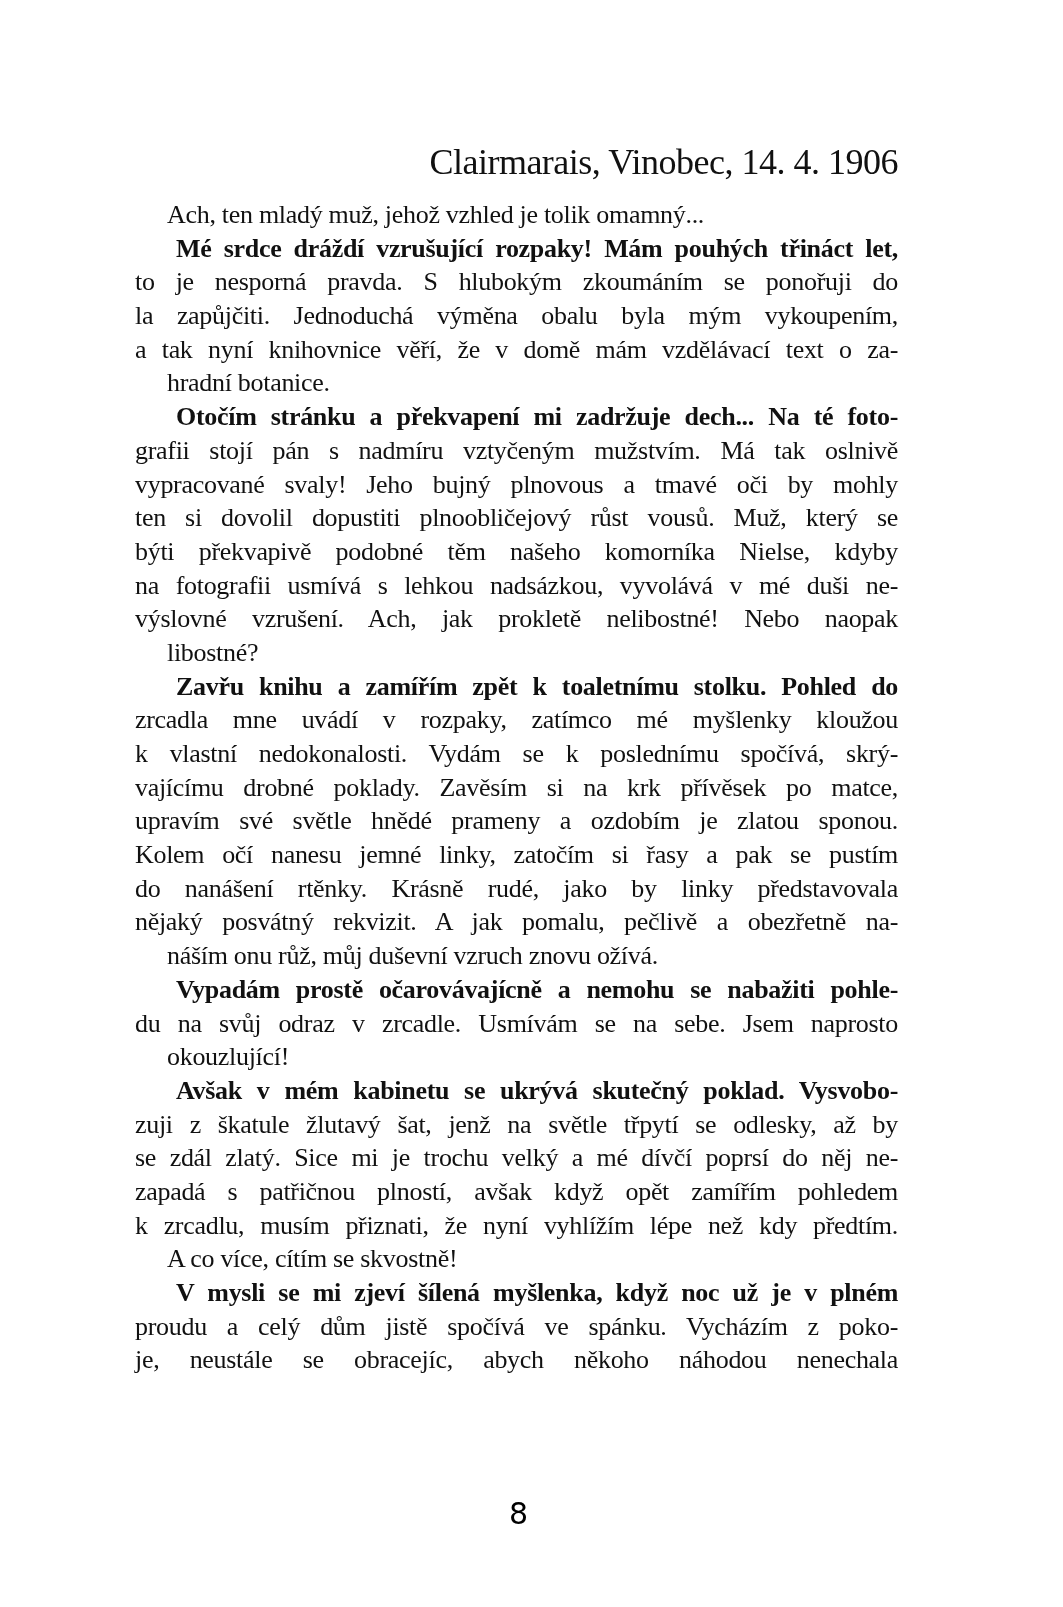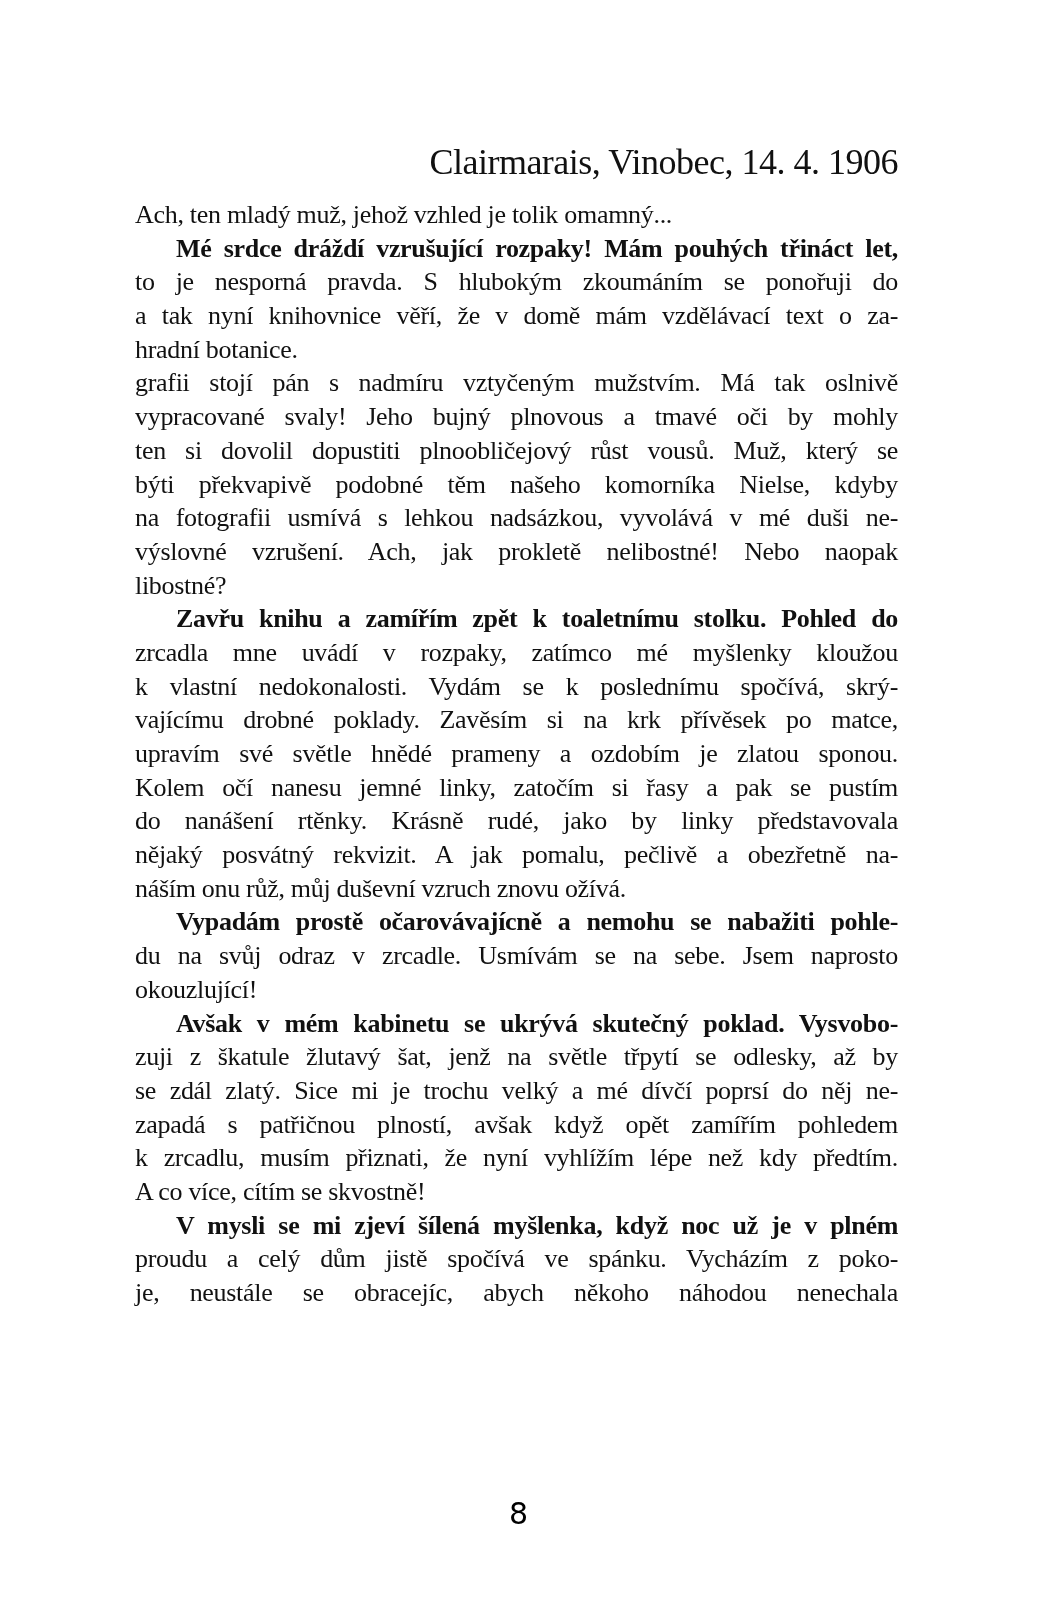--- a/index.html
+++ b/index.html
@@ -47,20 +47,21 @@
       text-align: justify;
       text-align-last: justify;
       letter-spacing: -0.3px;
     }
     .line.indent {
       padding-left: 41px;
       font-weight: bold;
     }
     .line.last {
       text-align-last: left;
+      margin-left: 32px;
     }
     .page-number {
       position: absolute;
       left: 0;
       width: 1037px;
       top: 1494px;
       text-align: center;
       font-family: "DejaVu Sans", sans-serif;
       font-size: 30px;
       line-height: 40px;
@@ -69,22 +70,24 @@
   </style>
 </head>
 <body>
 
 <div class="page">
   <div class="title">Clairmarais, Vinobec, 14. 4. 1906</div>
   <div class="body-text" id="body-text">
       <div class="line last">Ach, ten mladý muž, jehož vzhled je tolik omamný...</div>
       <div class="line indent">Mé srdce dráždí vzrušující rozpaky! Mám pouhých třináct let,</div>
       <div class="line">to je nesporná pravda. S hlubokým zkoumáním se ponořuji do</div>
+      <div class="line">la zapůjčiti. Jednoduchá výměna obalu byla mým vykoupením,</div>
       <div class="line">a tak nyní knihovnice věří, že v domě mám vzdělávací text o za-</div>
       <div class="line last">hradní botanice.</div>
+      <div class="line indent">Otočím stránku a překvapení mi zadržuje dech... Na té foto-</div>
       <div class="line">grafii stojí pán s nadmíru vztyčeným mužstvím. Má tak oslnivě</div>
       <div class="line">vypracované svaly! Jeho bujný plnovous a tmavé oči by mohly</div>
       <div class="line">ten si dovolil dopustiti plnoobličejový růst vousů. Muž, který se</div>
       <div class="line">býti překvapivě podobné těm našeho komorníka Nielse, kdyby</div>
       <div class="line">na fotografii usmívá s lehkou nadsázkou, vyvolává v mé duši ne-</div>
       <div class="line">výslovné vzrušení. Ach, jak prokletě nelibostné! Nebo naopak</div>
       <div class="line last">libostné?</div>
       <div class="line indent">Zavřu knihu a zamířím zpět k toaletnímu stolku. Pohled do</div>
       <div class="line">zrcadla mne uvádí v rozpaky, zatímco mé myšlenky kloužou</div>
       <div class="line">k vlastní nedokonalosti. Vydám se k poslednímu spočívá, skrý-</div>

